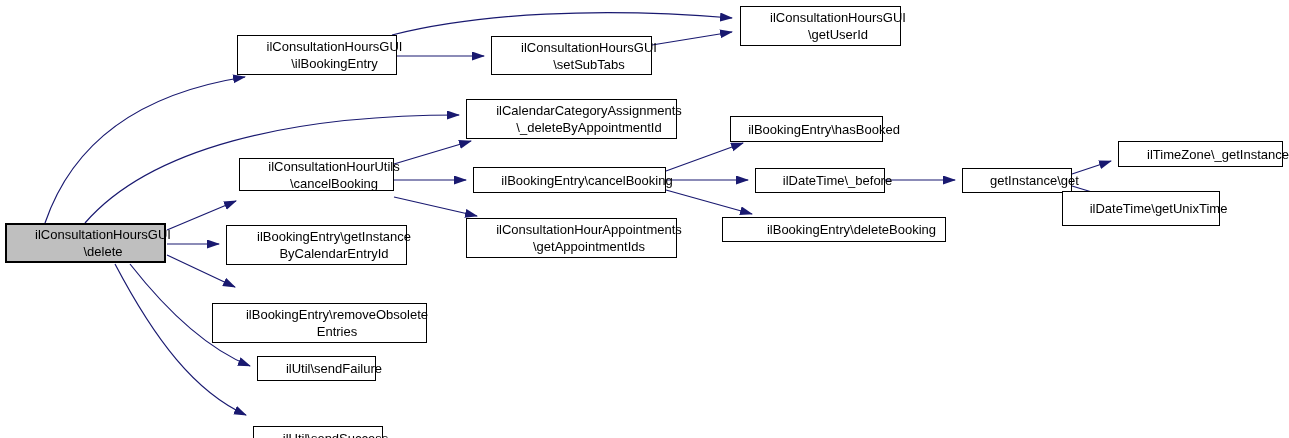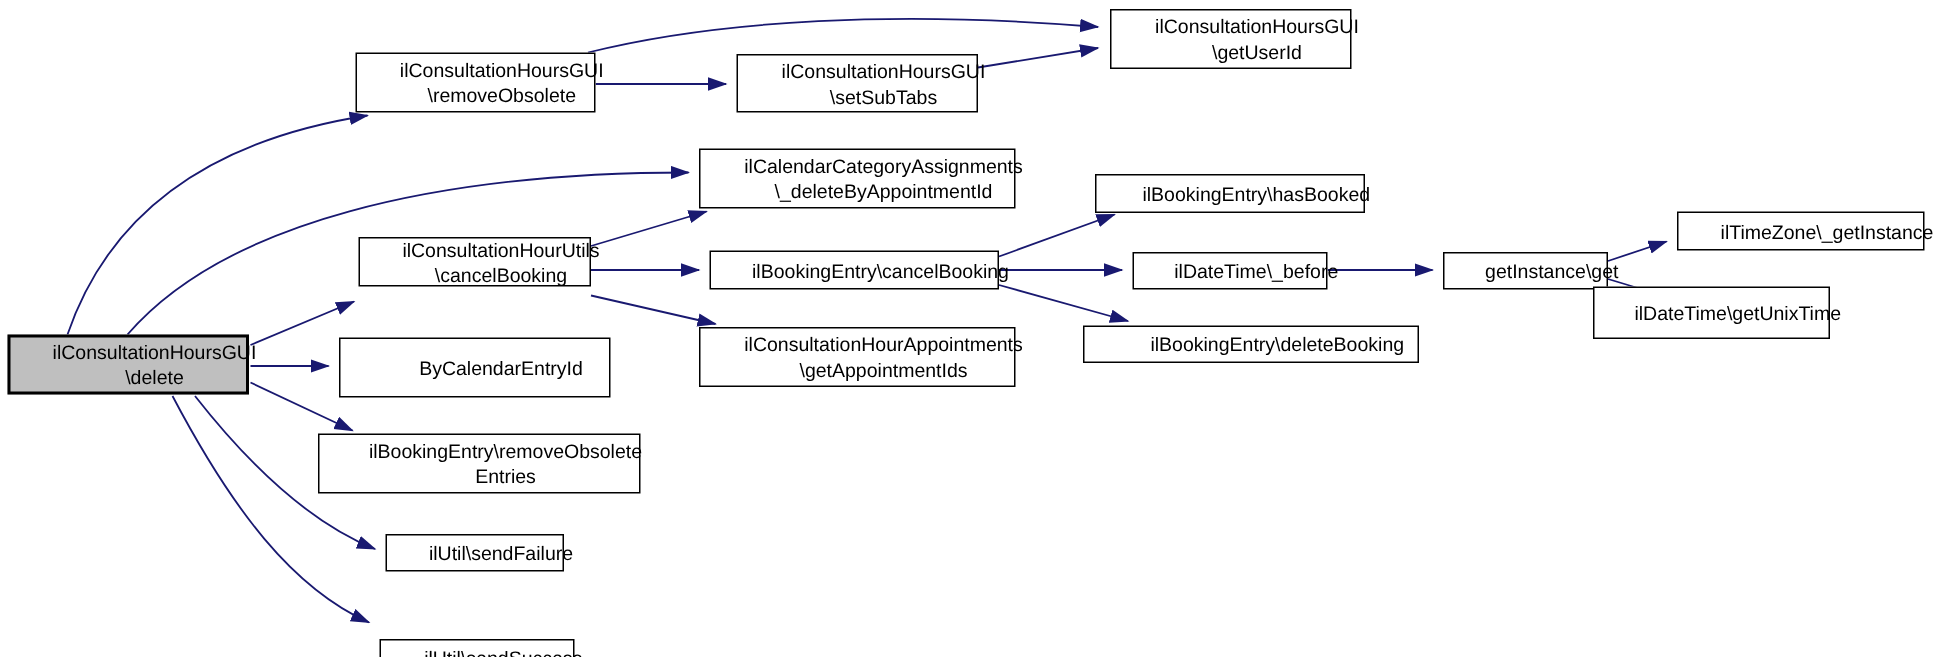--- a/index.html
+++ b/index.html
@@ -68,21 +68,21 @@
     </g>
   </svg>
 
   <div class="node highlight" style="left:5px;top:223px;width:161px;height:40px">
     <span>ilConsultationHoursGUI</span>
     <span>\delete</span>
   </div>
 
   <div class="node" style="left:237px;top:35px;width:160px;height:40px">
     <span>ilConsultationHoursGUI</span>
-    <span>\removeObsolete</span>
+    <span>\ilBookingEntry</span>
   </div>
 
   <div class="node" style="left:491px;top:36px;width:161px;height:39px">
     <span>ilConsultationHoursGUI</span>
     <span>\setSubTabs</span>
   </div>
 
   <div class="node" style="left:740px;top:6px;width:161px;height:40px">
     <span>ilConsultationHoursGUI</span>
     <span>\getUserId</span>
@@ -101,37 +101,38 @@
     <span>ilConsultationHourAppointments</span>
     <span>\getAppointmentIds</span>
   </div>
 
   <div class="node" style="left:239px;top:158px;width:155px;height:33px">
     <span>ilConsultationHourUtils</span>
     <span>\cancelBooking</span>
   </div>
 
   <div class="node" style="left:226px;top:225px;width:181px;height:40px">
+    <span>ilBookingEntry\getInstance</span>
     <span>ByCalendarEntryId</span>
   </div>
 
-  <div class="node" style="left:212px;top:289px;width:215px;height:40px">
+  <div class="node" style="left:212px;top:303px;width:215px;height:40px">
     <span>ilBookingEntry\removeObsolete</span>
     <span>Entries</span>
   </div>
 
   <div class="node" style="left:257px;top:356px;width:119px;height:25px">
     <span>ilUtil\sendFailure</span>
   </div>
 
   <div class="node" style="left:253px;top:426px;width:130px;height:25px">
     <span>ilUtil\sendSuccess</span>
   </div>
 
-  <div class="node" style="left:730px;top:116px;width:180px;height:26px">
+  <div class="node" style="left:730px;top:116px;width:153px;height:26px">
     <span>ilBookingEntry\hasBooked</span>
   </div>
 
   <div class="node" style="left:755px;top:168px;width:130px;height:25px">
     <span>ilDateTime\_before</span>
   </div>
 
   <div class="node" style="left:722px;top:217px;width:224px;height:25px">
     <span>ilBookingEntry\deleteBooking</span>
   </div>

